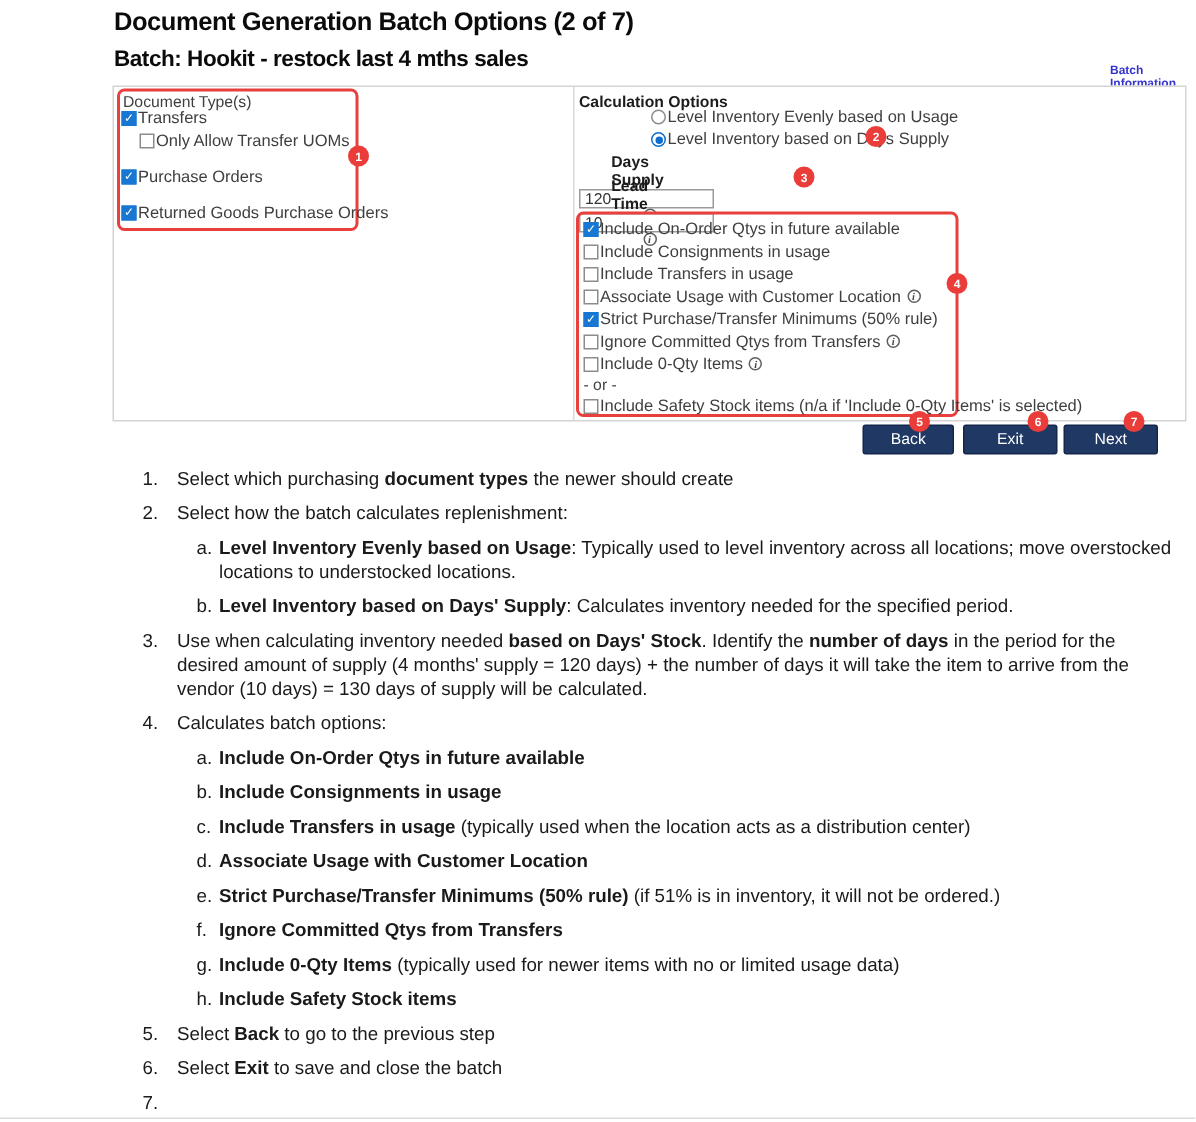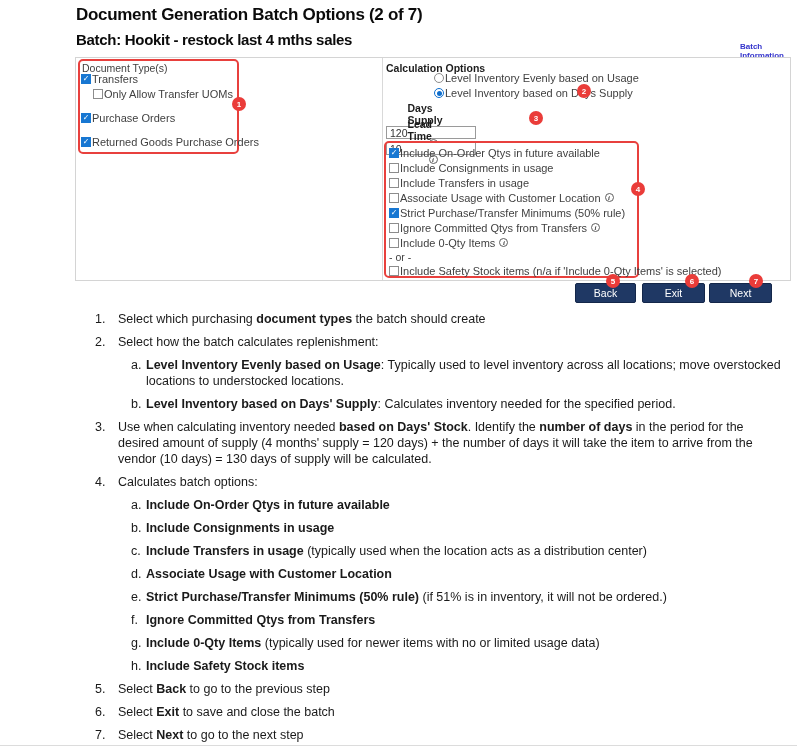--- a/index.html
+++ b/index.html
@@ -185,21 +185,21 @@
 <div class="btn" id="btn-back">Back</div>
 <div class="btn" id="btn-exit">Exit</div>
 <div class="btn" id="btn-next">Next</div>
 <div class="badge" id="badge-5">5</div>
 <div class="badge" id="badge-6">6</div>
 <div class="badge" id="badge-7">7</div>
 
 <div id="instructions">
     <div class="instr lvl0">
       <span class="marker">1.</span>
-      <span class="body"><span>Select which purchasing </span><b>document types</b><span> the batch should create</span></span>
+      <span class="body"><span>Select which purchasing </span><b>document types</b><span> the newer should create</span></span>
     </div>
     <div class="instr lvl0">
       <span class="marker">2.</span>
       <span class="body"><span>Select how the batch calculates replenishment:</span></span>
     </div>
     <div class="instr lvl1">
       <span class="marker">a.</span>
       <span class="body"><b>Level Inventory Evenly based on Usage</b><span>: Typically used to level inventory across all locations; move overstocked locations to understocked locations.</span></span>
     </div>
     <div class="instr lvl1">
@@ -249,17 +249,16 @@
     <div class="instr lvl0">
       <span class="marker">5.</span>
       <span class="body"><span>Select </span><b>Back</b><span> to go to the previous step</span></span>
     </div>
     <div class="instr lvl0">
       <span class="marker">6.</span>
       <span class="body"><span>Select </span><b>Exit</b><span> to save and close the batch</span></span>
     </div>
     <div class="instr lvl0">
       <span class="marker">7.</span>
-      <span class="body"><span>Select </span><b>Next</b><span> to go to the next step</span></span>
     </div>
   </div>
 
 <div class="bottom-line"></div>
 
 </body></html>

